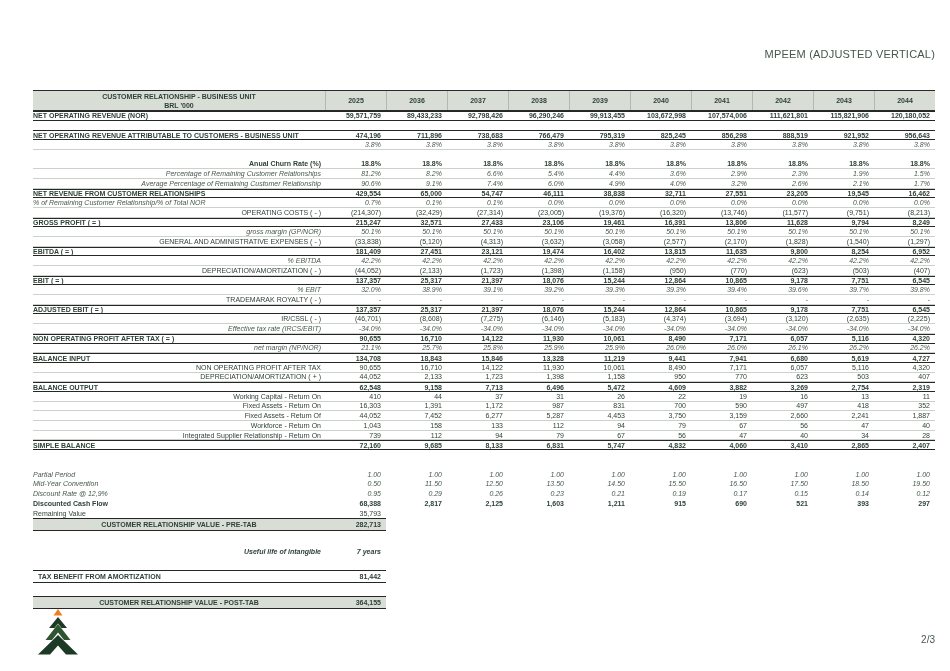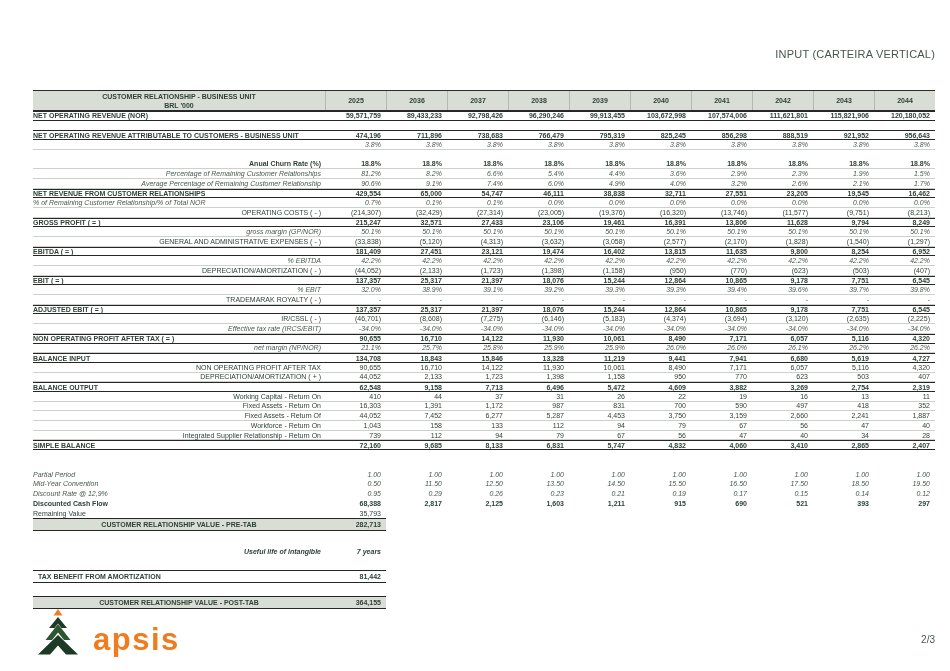--- a/index.html
+++ b/index.html
@@ -53,21 +53,21 @@
   #logo { position:absolute; left:33px; bottom:16px; display:flex; align-items:flex-end; }
   #logo .logo-text { font-size:31px; font-weight:700; color:#f07c1f; letter-spacing:1.5px;
                      line-height:30px; margin-left:10px; }
   .page-num { position:absolute; right:15px; bottom:26px; font-size:10px; color:#44584c; }
 </style>
 </head>
 <body>
 
 <div id="page">
 
-  <div class="doc-title">INPUT (CARTEIRA VERTICAL)</div>
+  <div class="doc-title">MPEEM (ADJUSTED VERTICAL)</div>
 
   <div id="val-table">
     <div class="hdr">
       <div class="hlabel">
         <span>CUSTOMER RELATIONSHIP - BUSINESS UNIT</span>
         <span>BRL '000</span>
       </div>
 
     <div class="vc">2025</div>
         <div class="vc">2036</div>
@@ -601,18 +601,17 @@
     </div>
   </div>
 
   <div id="logo">
     <svg width="50" height="46" viewBox="0 0 50 46">
       <polygon points="25,0 29.5,6.5 20.5,6.5" fill="#f07c1f"></polygon>
       <polygon points="25,8 34,19 28.5,19 25,14.5 21.5,19 16,19" fill="#1c3a26"></polygon>
       <polygon points="25,15 37.5,31 31,31 25,23.5 19,31 12.5,31" fill="#2e5531"></polygon>
       <polygon points="25,26 45,45.5 33,45.5 25,36.5 17,45.5 5,45.5" fill="#1c3a26"></polygon>
     </svg>
-    <div class="logo-text">apsis</div>
   </div>
 
   <div class="page-num">2/3</div>
 
 </div>
 
 </body></html>

